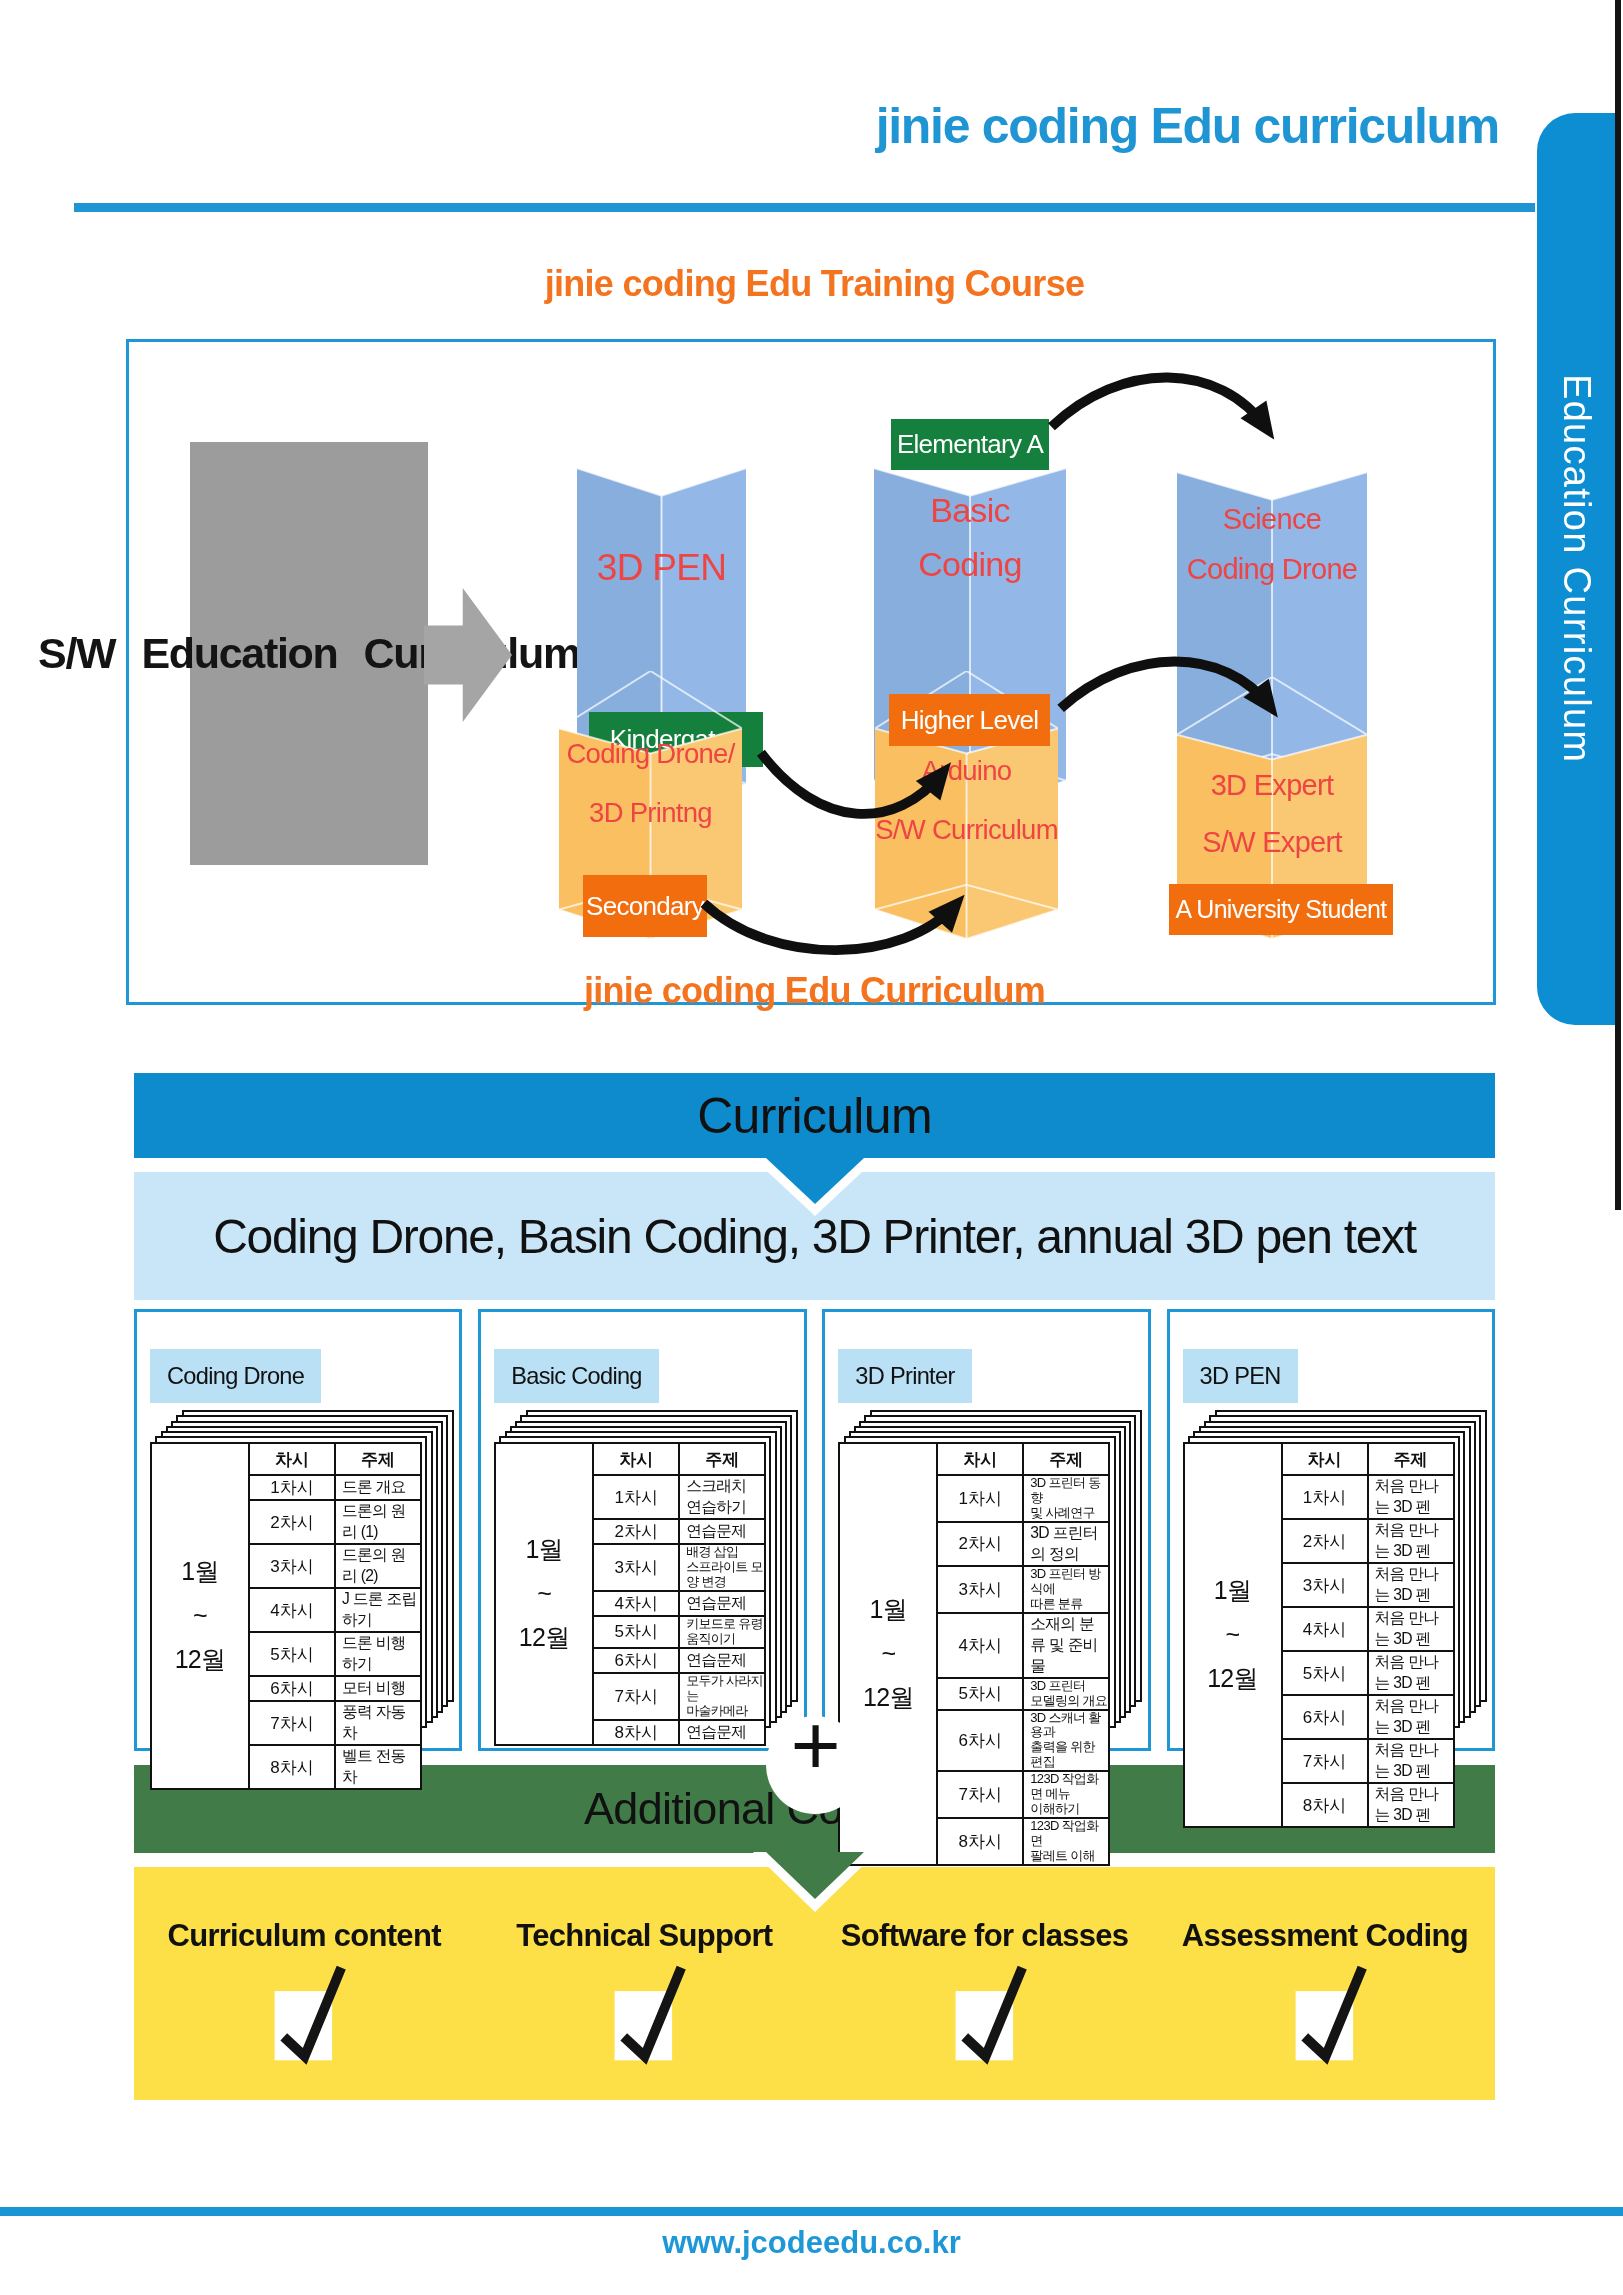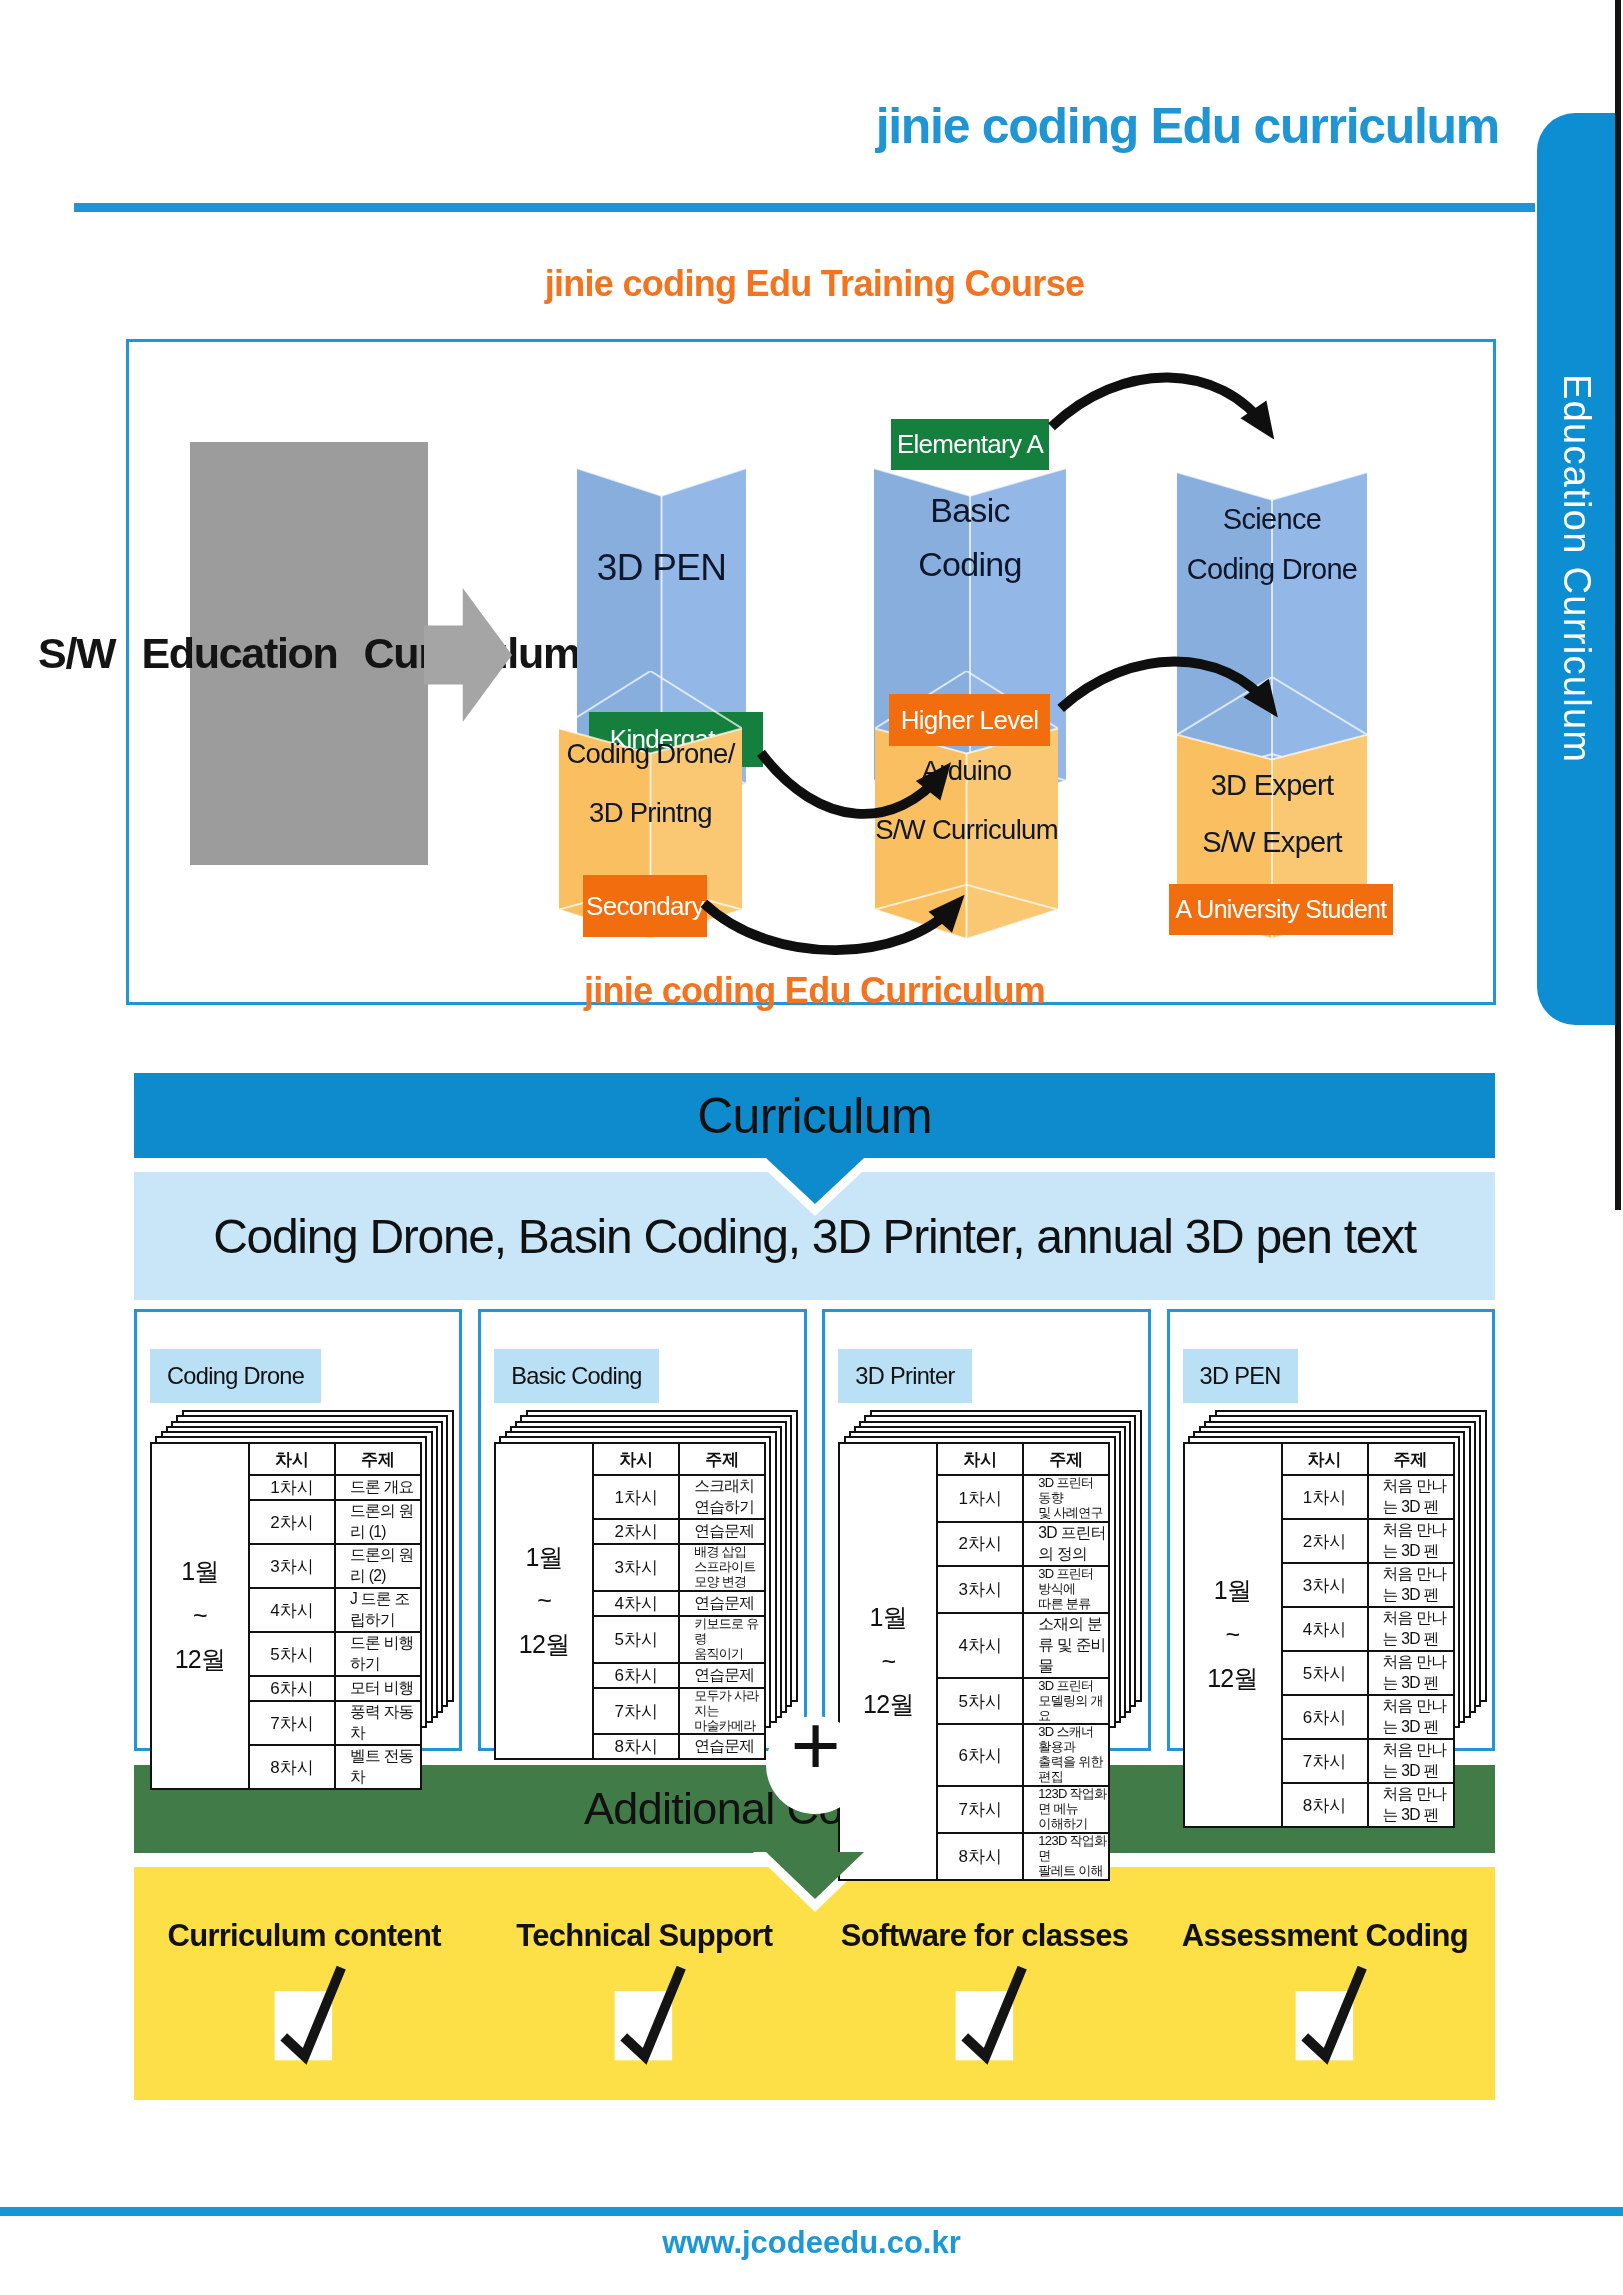--- a/index.html
+++ b/index.html
@@ -26,21 +26,21 @@
            align-items:center;justify-content:center;gap:26px;}
   .src-box div{font-size:43px;font-weight:bold;color:#141414;letter-spacing:-1.3px;line-height:1;}
   .gray-arrow{left:424px;top:588px;width:88px;height:134px;background:#a5a5a5;
               clip-path:polygon(0 28%,44% 28%,44% 0,100% 50%,44% 100%,44% 72%,0 72%);}
 
   .prism{position:absolute;}
   .prism svg{position:absolute;left:0;top:0;width:100%;height:100%;}
   .p-top-b{fill:#bdd4f0;} .p-left-b{fill:#88aede;} .p-right-b{fill:#93b8e8;} .p-bot-b{fill:#7fa9de;}
   .p-top-o{fill:#fbd795;} .p-left-o{fill:#f9bf60;} .p-right-o{fill:#fac873;} .p-bot-o{fill:#f3b653;}
   .p-edge{fill:none;stroke:rgba(255,255,255,.7);stroke-width:3;}
-  .prism .t1,.prism .t2{position:absolute;left:0;width:100%;text-align:center;color:#0f172a;letter-spacing:-0.7px;}
+  .prism .t1,.prism .t2{position:absolute;left:0;width:100%;text-align:center;color:#ef4444;letter-spacing:-0.7px;}
 
   .tag{position:absolute;display:flex;align-items:center;justify-content:center;color:#fff;
        font-size:26px;letter-spacing:-0.7px;}
   .tag.blue{background:#15803d;}
   .tag.orange{background:#f26d0e;}
 
   
   .banner1{left:134px;top:1073px;width:1361px;height:85px;background:#0e8bcd;display:flex;
            align-items:center;justify-content:center;font-size:50px;color:#111;letter-spacing:-0.7px;}
   .tri{clip-path:polygon(0 0,100% 0,50% 100%);}
@@ -54,21 +54,21 @@
   .card{position:relative;flex:1;border:3.3px solid #1f97d7;background:#fff;}
   .card-label{position:absolute;left:13px;top:37px;height:54px;background:#b9e0f4;display:flex;
               align-items:center;padding:0 17px;font-size:23.6px;color:#111;letter-spacing:-0.7px;z-index:4;}
   .pagebg{position:absolute;width:272px;height:292px;border:2px solid #111;background:#fff;box-sizing:border-box;}
   .ctable{position:absolute;left:13px;top:130px;width:272px;height:292px;border-collapse:collapse;
           background:#fff;table-layout:fixed;z-index:3;}
   .ctable td{border:2px solid #111;padding:0;color:#111;}
   .ctable .month{width:96px;text-align:center;font-size:25px;line-height:1.75;letter-spacing:-0.7px;}
   .ctable .hd{text-align:center;font-size:17px;font-weight:600;height:30px;}
   .ctable .sess{width:55px;text-align:center;font-size:17px;}
-  .ctable .topic{width:122px;text-align:left;padding-left:14px;font-size:15.7px;letter-spacing:-0.7px;
+  .ctable .topic{width:122px;text-align:left;padding-left:6px;font-size:15.7px;letter-spacing:-0.7px;
                  white-space:pre-line;margin-top:44px;}
   .ctable .topic.small{font-size:13px;line-height:1.15;}
 
   
   .plus-mask{left:766px;top:1716px;width:98px;height:98px;border-radius:50%;background:#fff;z-index:5;}
   .plus-sign{left:750px;top:1699px;width:131px;height:92px;display:flex;align-items:center;
              justify-content:center;font-size:86px;color:#111;z-index:6;}
   .banner2{left:134px;top:1765px;width:1361px;height:88px;background:#417b47;display:flex;
            align-items:center;justify-content:center;font-size:45px;color:#111;letter-spacing:-0.7px;}
   .notch2w{left:753px;top:1852px;width:124px;height:60px;background:#fff;z-index:2;}

